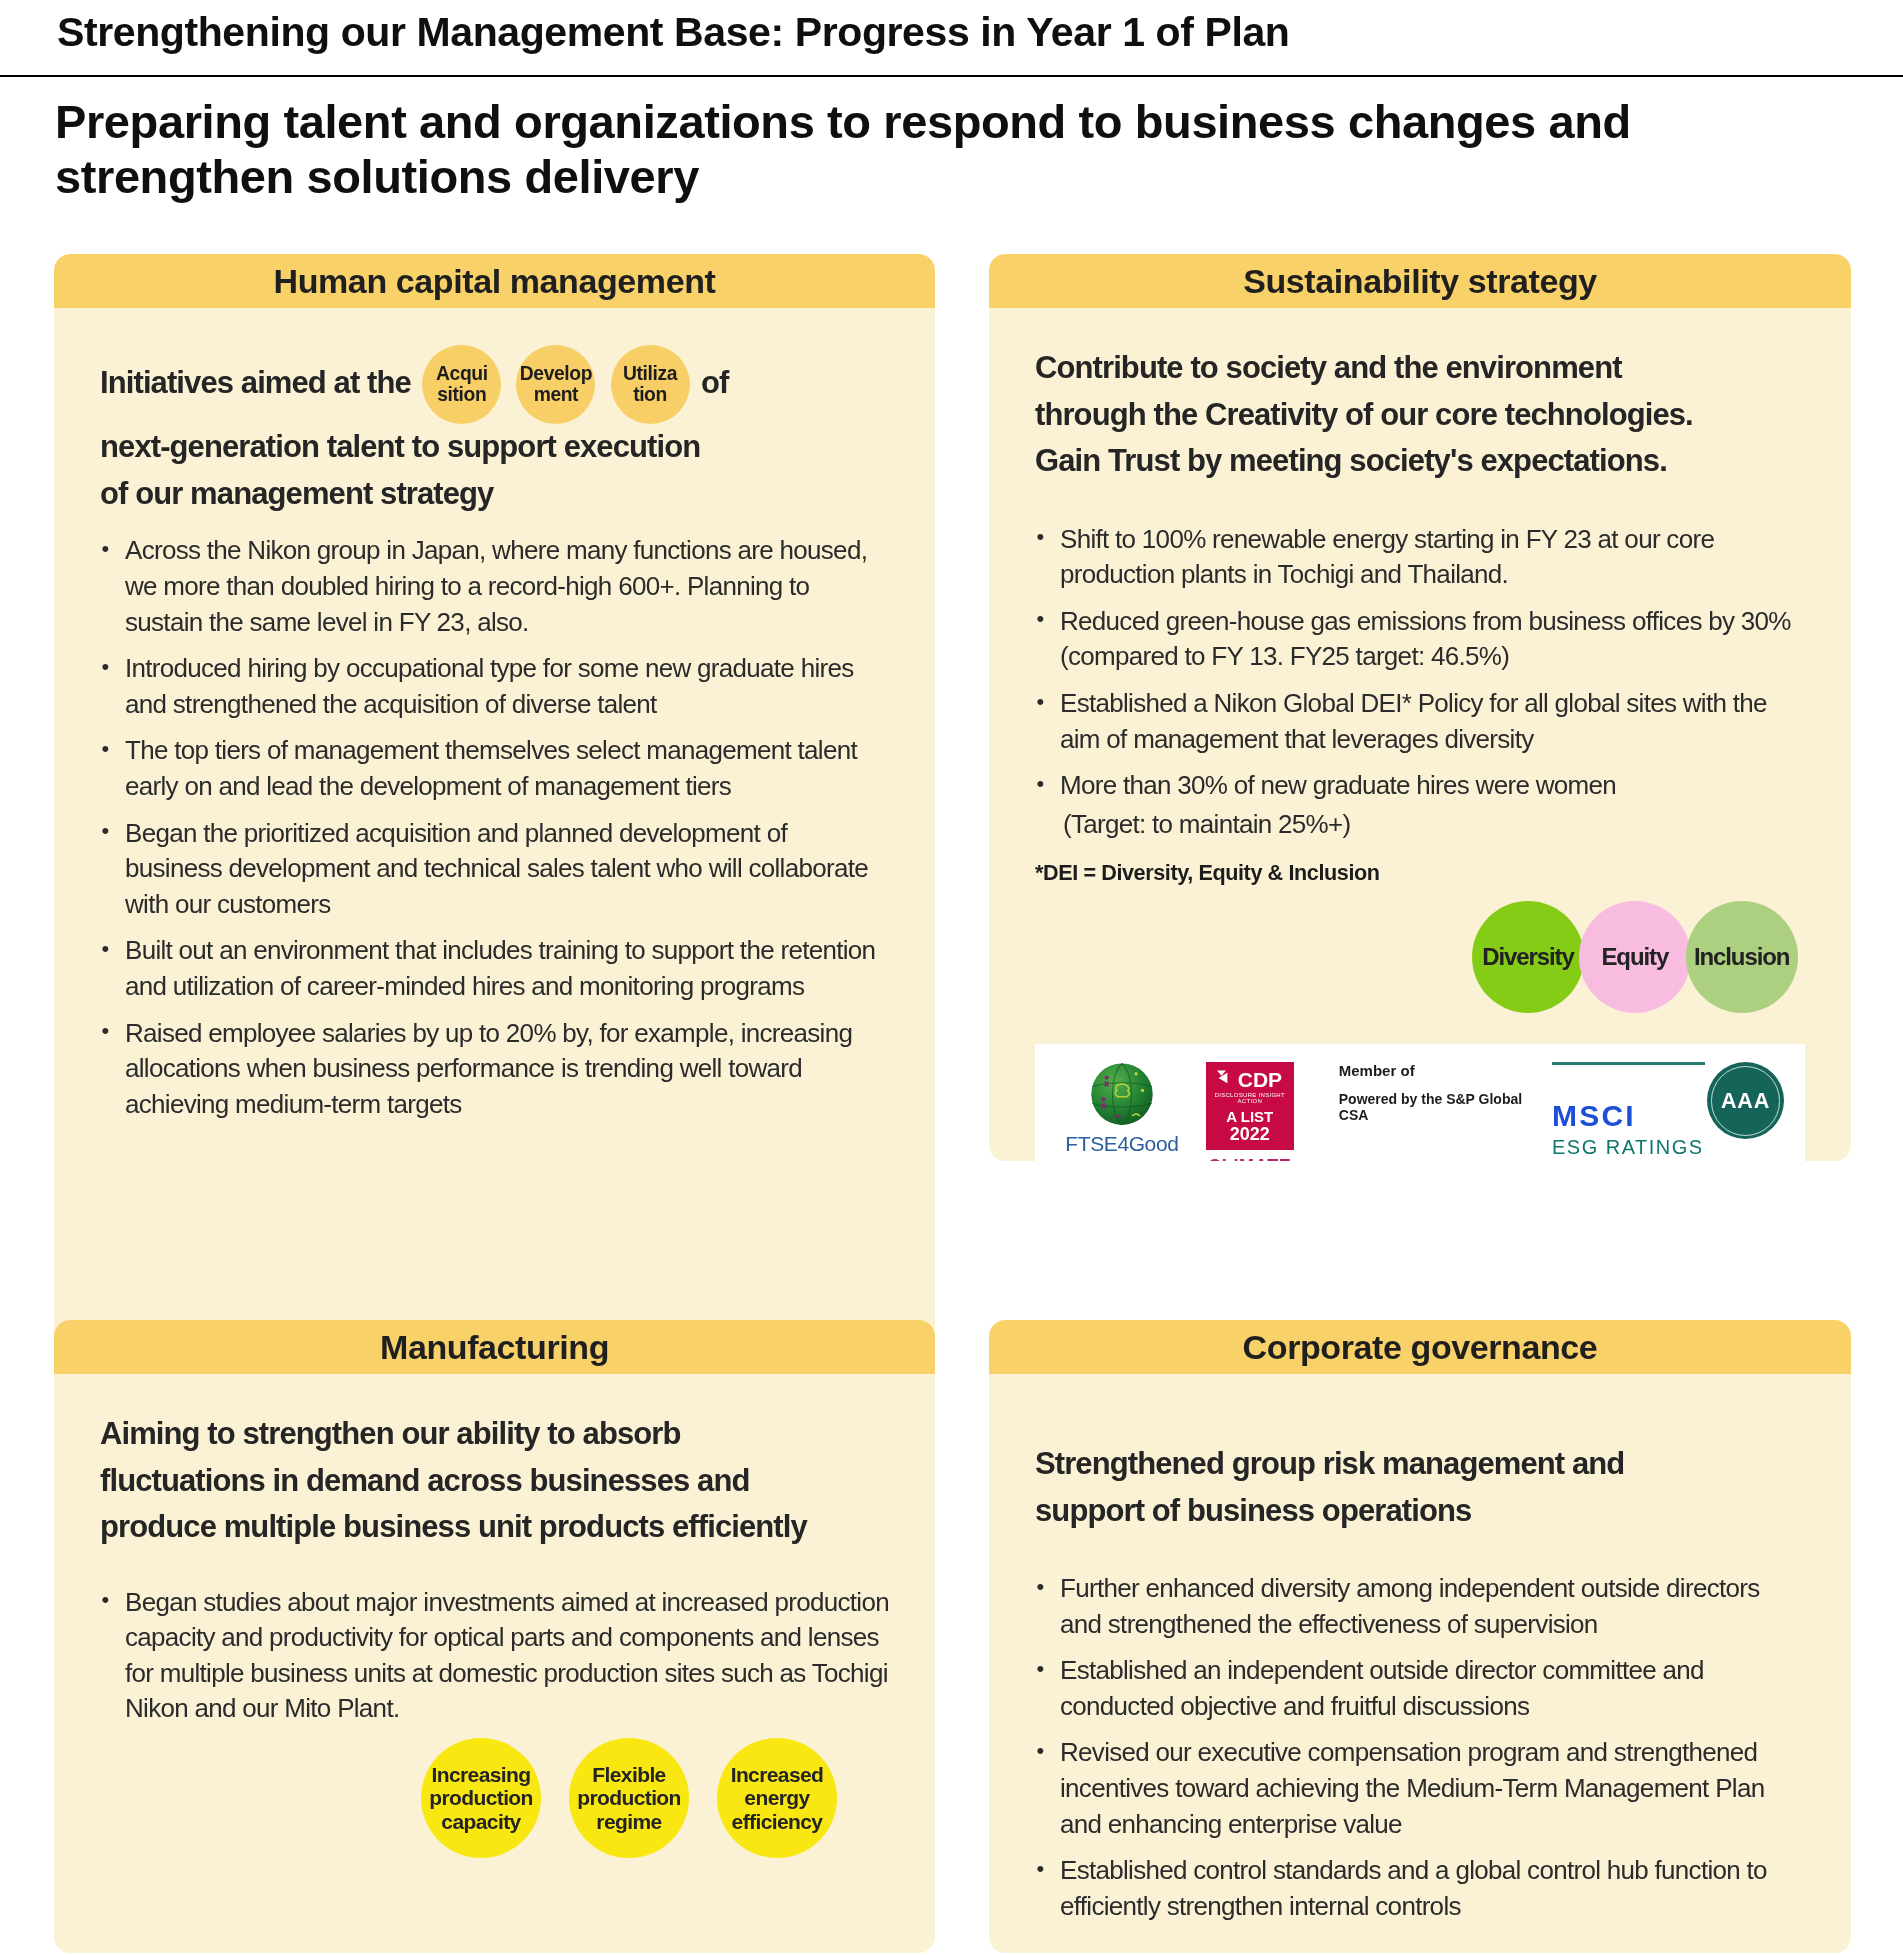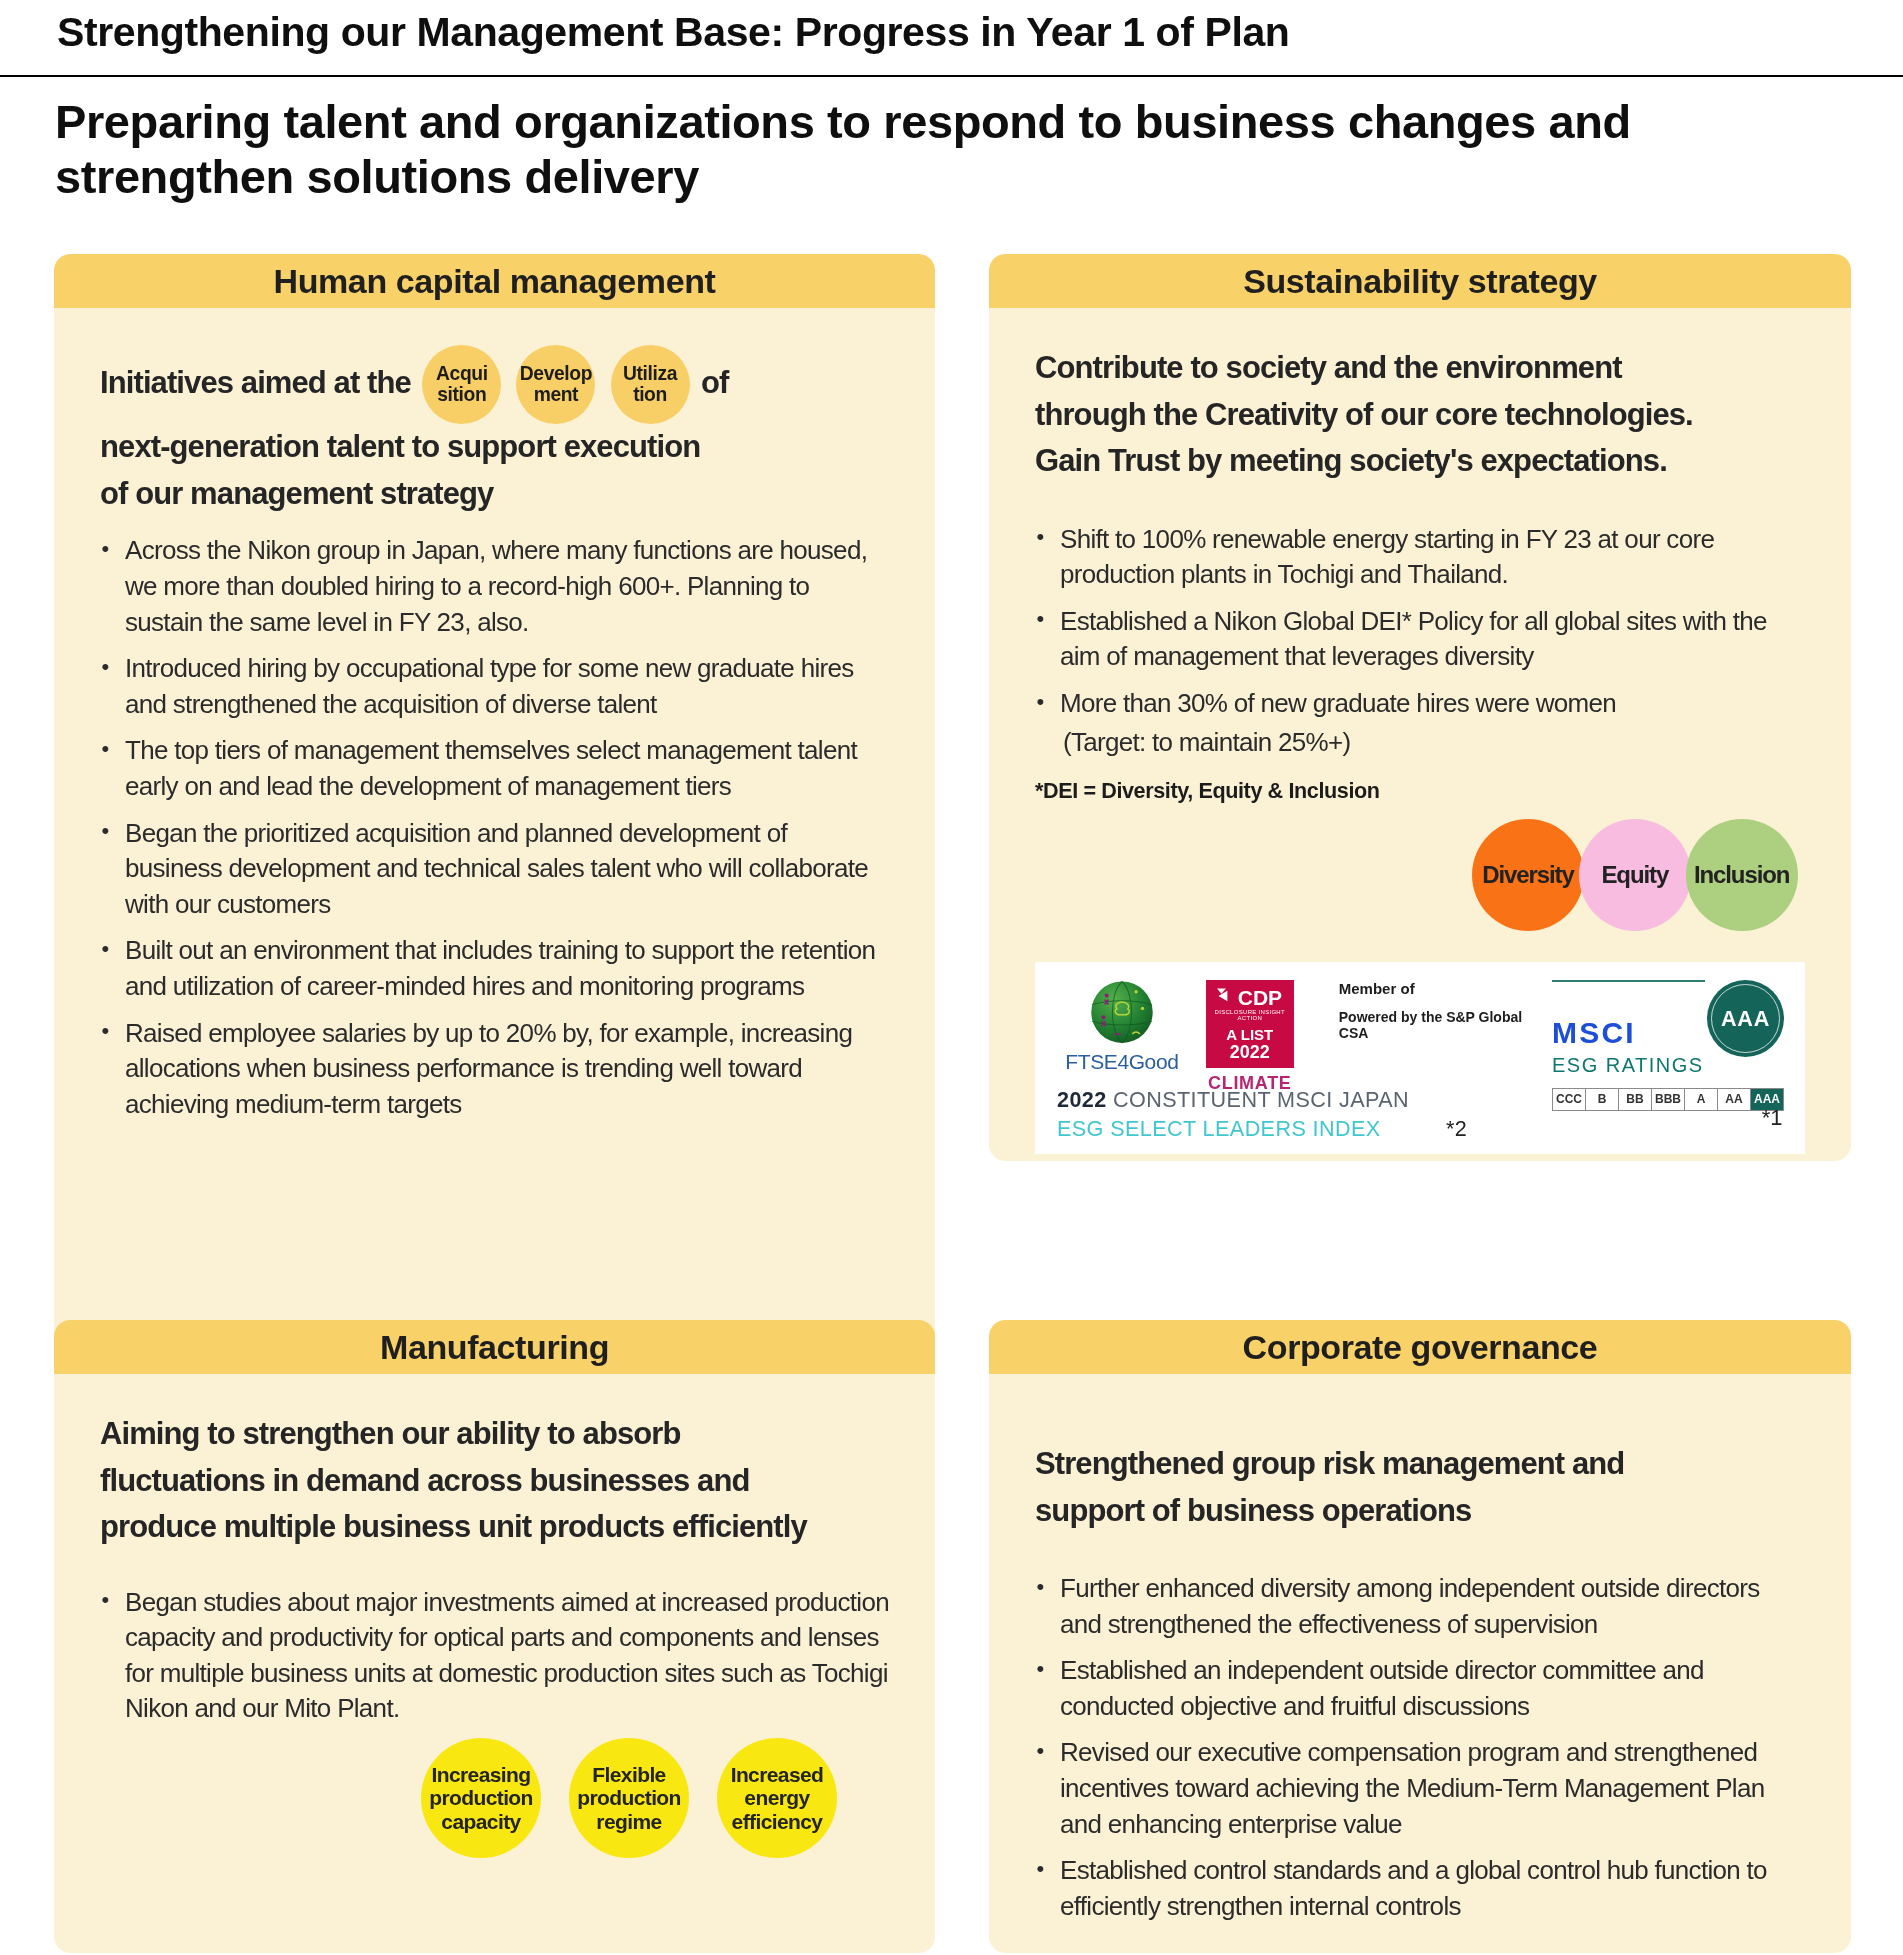--- a/index.html
+++ b/index.html
@@ -45,21 +45,21 @@
   .b-note{display:block;padding-left:3px;margin-top:3px;}
   .b-note:empty{display:none;margin:0;}
 
   .footnote{font-size:21.6px;font-weight:bold;color:#1c1c1c;margin-top:18px;letter-spacing:-0.4px;}
 
   
   .dei-row{display:flex;justify-content:flex-end;padding-right:7.4px;margin-top:15px;}
   .dei-c{width:112px;height:112px;border-radius:50%;display:flex;align-items:center;
     justify-content:center;font-weight:bold;font-size:24px;letter-spacing:-1.1px;color:#222;}
   .dei-c + .dei-c{margin-left:-5.2px;}
-  .dei-blue {background:#f97316;}
+  .dei-blue {background:#84cc16;}
   .dei-pink {background:#F7BCE0;}
   .dei-green{background:#ADCF80;}
 
   
   .logo-box{background:#ffffff;margin-top:31px;height:192px;position:relative;
     padding:18px 21px;box-sizing:border-box;}
   .logo-row{display:flex;align-items:flex-start;}
   .ftse{width:134px;text-align:center;}
   .ftse-label{font-size:21px;color:#2B5E9C;margin-top:0px;letter-spacing:-0.4px;}
   .cdp{margin-left:18px;text-align:center;width:89px;}
@@ -147,20 +147,21 @@
     <span>Sustainability strategy</span>
   </div>
   <div class="panel-body">
     <p class="headline">
       <span class="nw">Contribute to society and the environment</span><br>
       <span class="nw">through the Creativity of our core technologies.</span><br>
       <span class="nw">Gain Trust by meeting society's expectations.</span>
     </p>
     <ul class="bullets">
       <li><span>Shift to 100% renewable energy starting in FY 23 at our core production plants in Tochigi and Thailand.</span></li>
+      <li><span>Reduced green-house gas emissions from business offices by 30% (compared to FY 13. FY25 target: 46.5%)</span></li>
       <li><span>Established a Nikon Global DEI* Policy for all global sites with the aim of management that leverages diversity</span></li>
       <li><span>More than 30% of new graduate hires were women</span><span class="b-note">(Target: to maintain 25%+)</span></li>
     </ul>
     <div class="footnote">*DEI = Diversity, Equity &amp; Inclusion</div>
 
     <div class="dei-row">
       <div class="dei-c dei-blue">
           <span>Diversity</span>
         </div>
       <div class="dei-c dei-pink">

